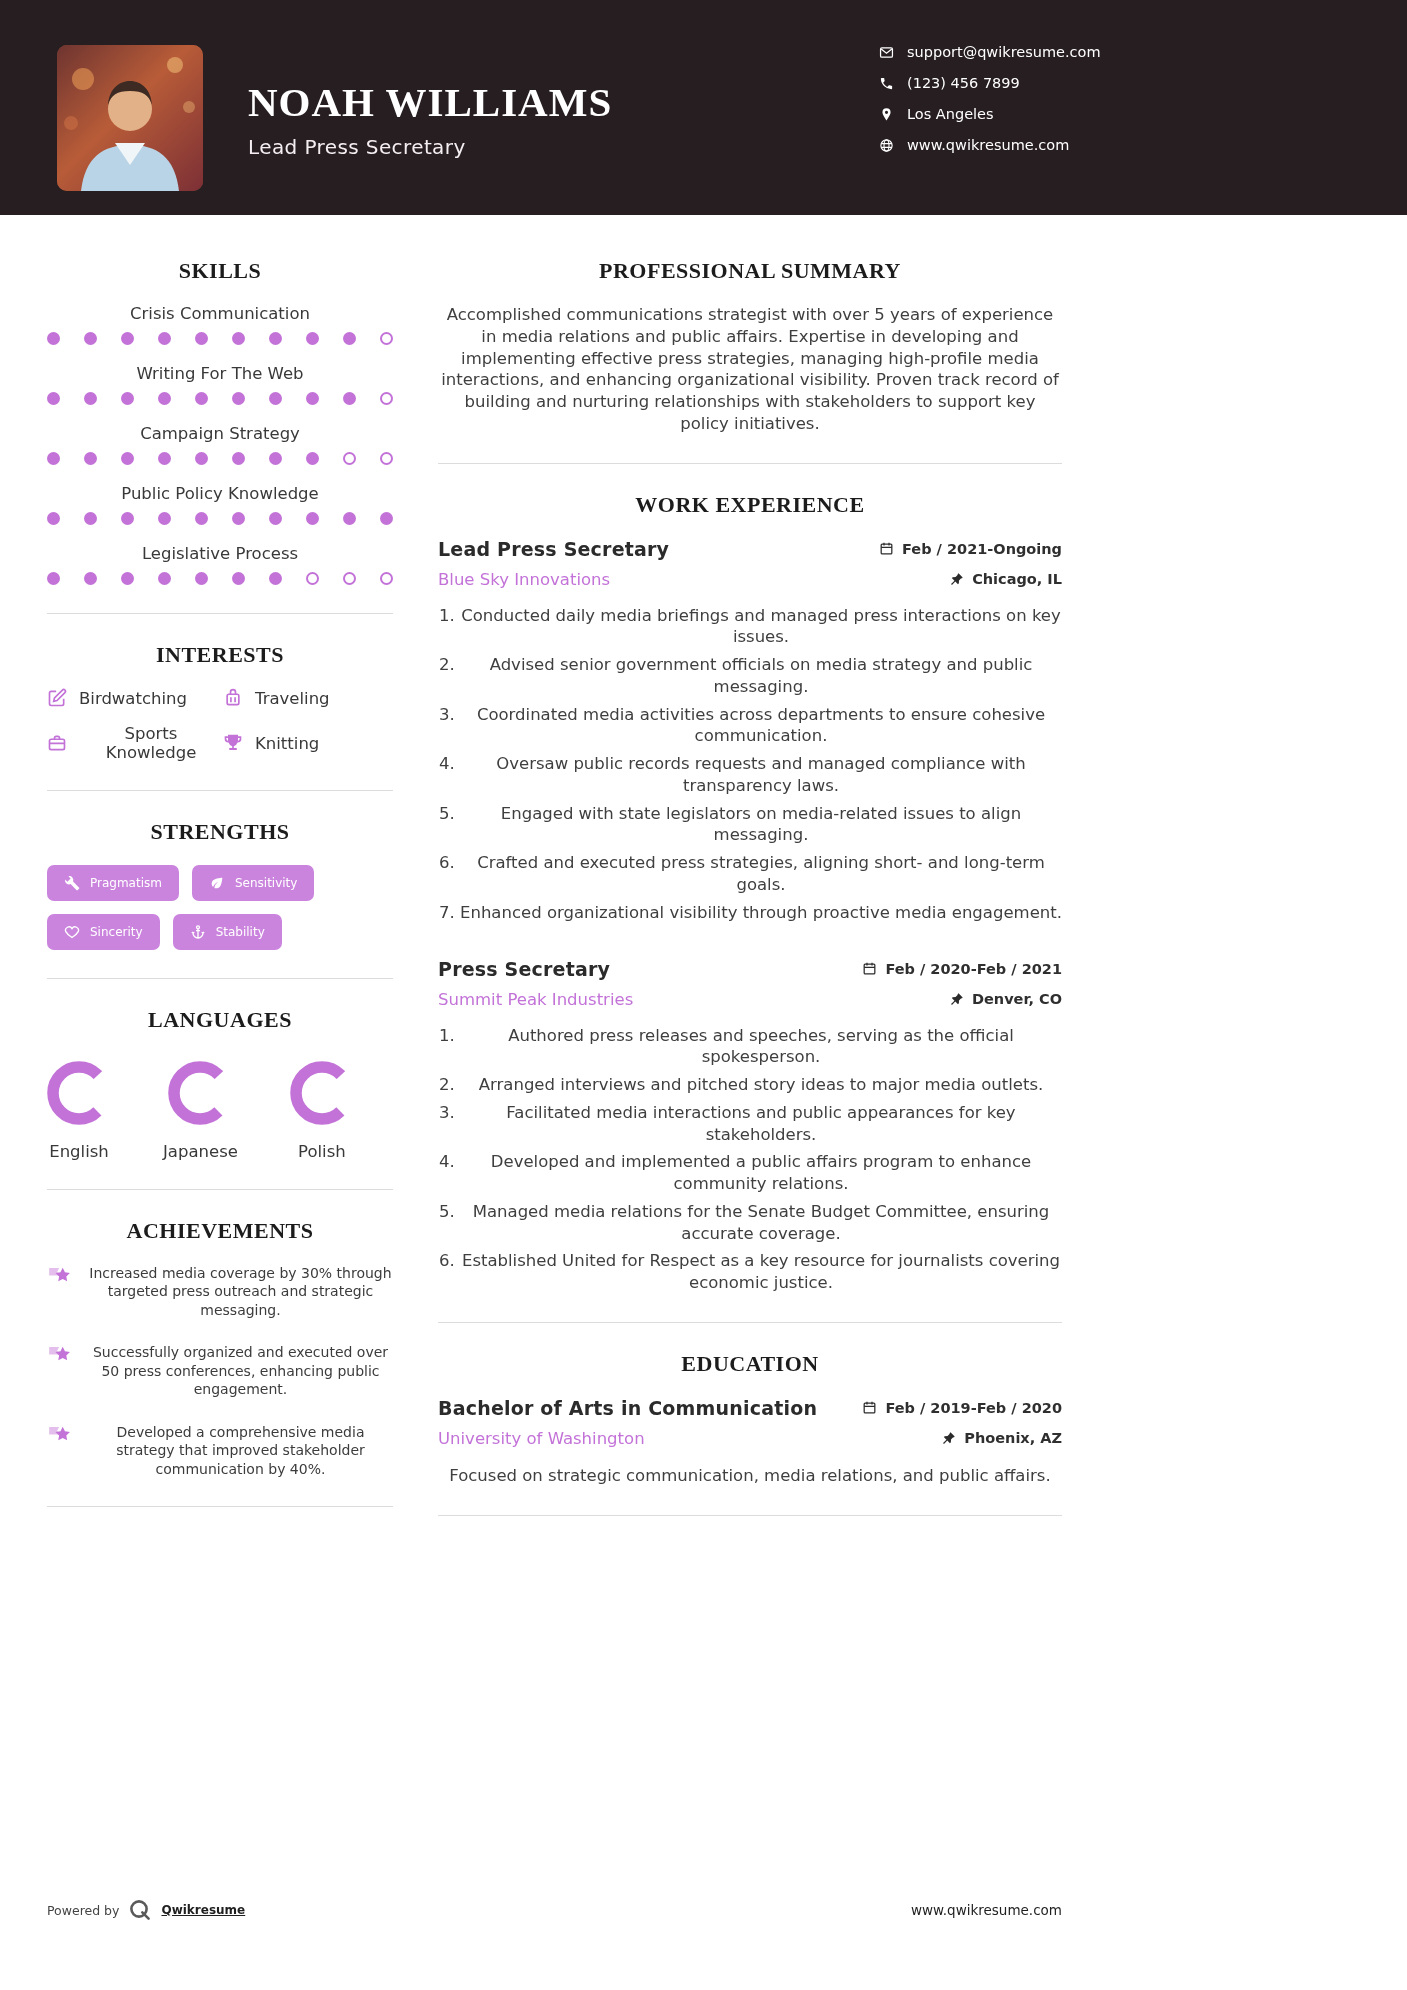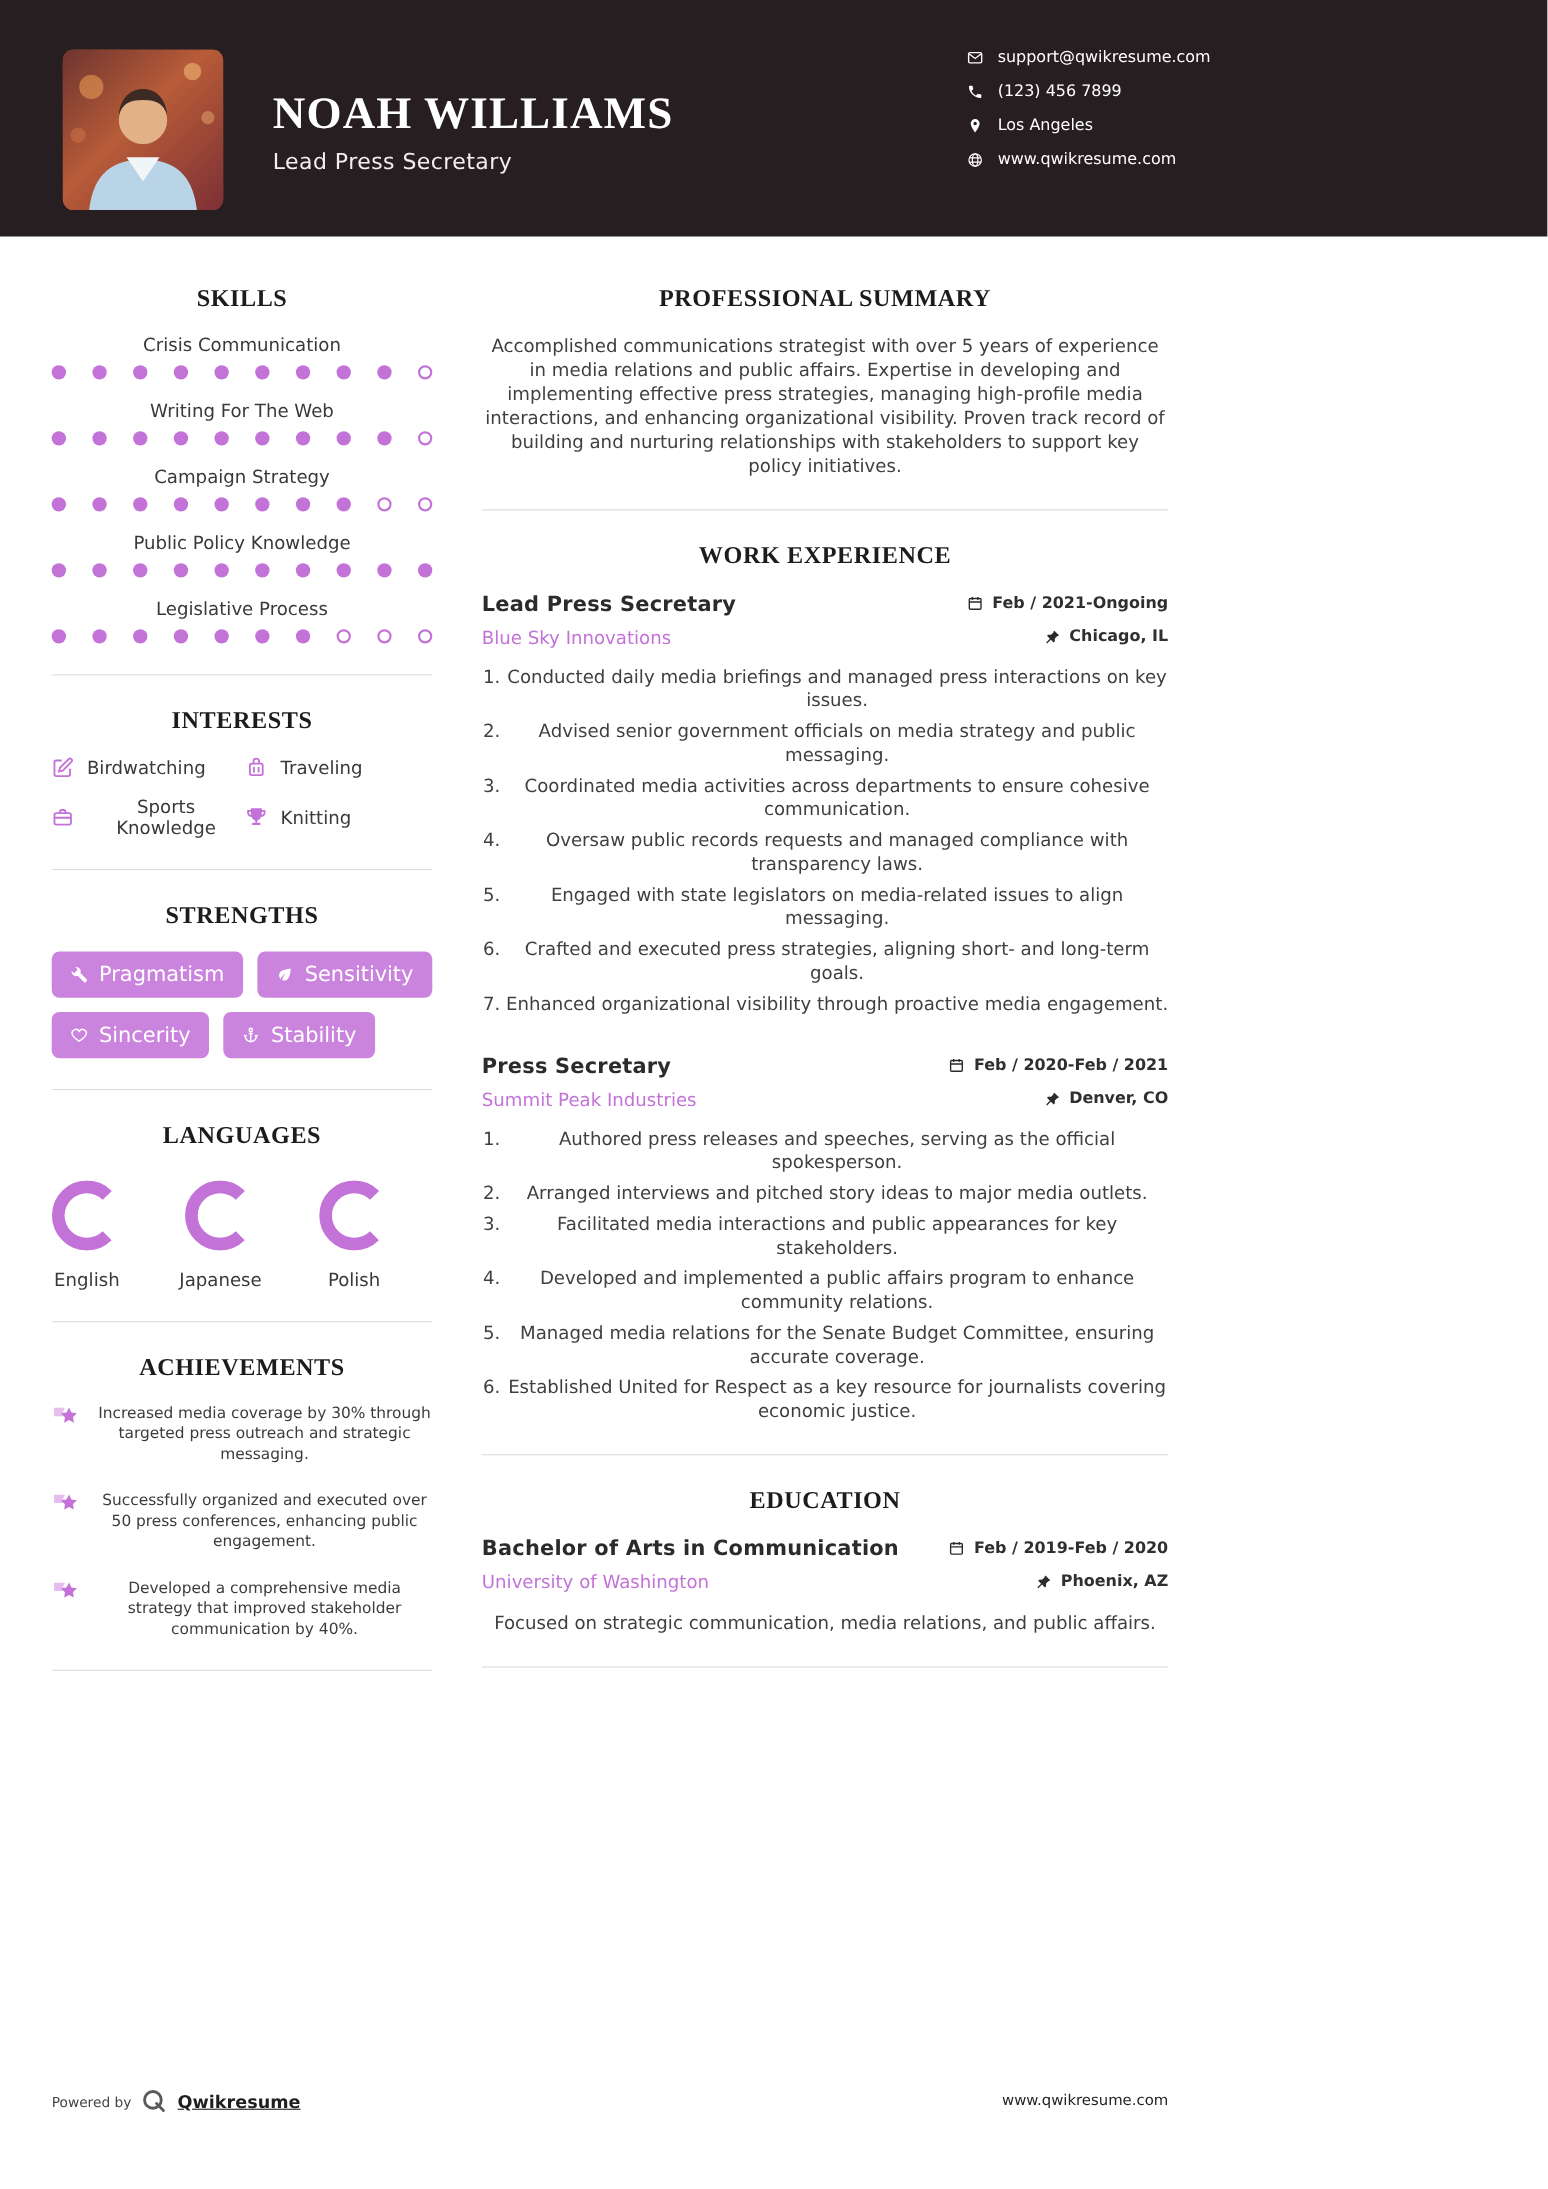--- a/index.html
+++ b/index.html
@@ -40,21 +40,21 @@
   .dot{width:13px;height:13px;border-radius:50%;}
   .dot.filled{background:var(--accent);}
   .dot.empty{border:2.5px solid var(--accent);background:#fff;}
   
   .interests-grid{display:grid;grid-template-columns:176px 1fr;row-gap:16px;}
   .interest{display:flex;align-items:center;gap:12px;font-size:16.5px;color:#393939;}
   .i-icon{width:20px;height:20px;display:inline-flex;color:var(--accent);flex:0 0 20px;}
   .i-icon svg{width:100%;height:100%;}
   
   .chips{display:flex;flex-wrap:wrap;gap:13px;}
-  .chip{display:inline-flex;align-items:center;gap:10px;background:var(--chip-bg);color:#fff;font-size:19px;padding:10px 17px;border-radius:7px;}
+  .chip{display:inline-flex;align-items:center;gap:10px;background:var(--chip-bg);color:#fff;font-size:12px;padding:10px 17px;border-radius:7px;}
   .chip .i-icon{color:#fff;width:16px;height:16px;flex:0 0 16px;}
   
   .languages{display:flex;gap:52px;padding-top:8px;}
   .language{display:flex;flex-direction:column;align-items:center;gap:17px;font-size:16.5px;color:#393939;}
   
   .ach-item{display:flex;gap:15px;margin-bottom:24px;font-size:14px;line-height:1.32;color:#3c3c3c;}
   .a-icon{width:26px;height:26px;display:inline-flex;color:var(--accent);flex:0 0 26px;margin-top:-1px;}
   .a-icon svg{width:100%;height:100%;}
   
   .body-text{margin:0;font-size:16.5px;line-height:1.32;color:var(--body);}
@@ -67,21 +67,21 @@
   .company{color:var(--accent);font-size:16.5px;cursor:pointer;}
   ol.bullets{margin:16px 0 0;padding-left:22px;}
   ol.bullets li{font-size:16.5px;line-height:1.32;margin-bottom:6px;color:var(--body);}
   .job + .job{margin-top:34px;}
   .edu-note{margin-top:17px;}
   
   .footer{position:absolute;left:47px;right:345px;top:1898px;display:flex;justify-content:space-between;align-items:center;}
   .powered{display:flex;align-items:center;gap:9px;font-size:12.5px;color:#444;}
   .logo{width:24px;height:24px;display:inline-flex;}
   .logo svg{width:100%;height:100%;}
-  .brand{font-size:16px;font-weight:700;color:#1f1f1f;text-decoration:underline;cursor:pointer;}
+  .brand{font-size:12px;font-weight:700;color:#1f1f1f;text-decoration:underline;cursor:pointer;}
   .site{font-size:13.5px;color:#1f1f1f;}
 </style>
 </head>
 <body>
 
 <div class="page">
 
   <header class="header">
     <div class="photo">
       <svg viewBox="0 0 146 146" preserveAspectRatio="none" aria-hidden="true">

